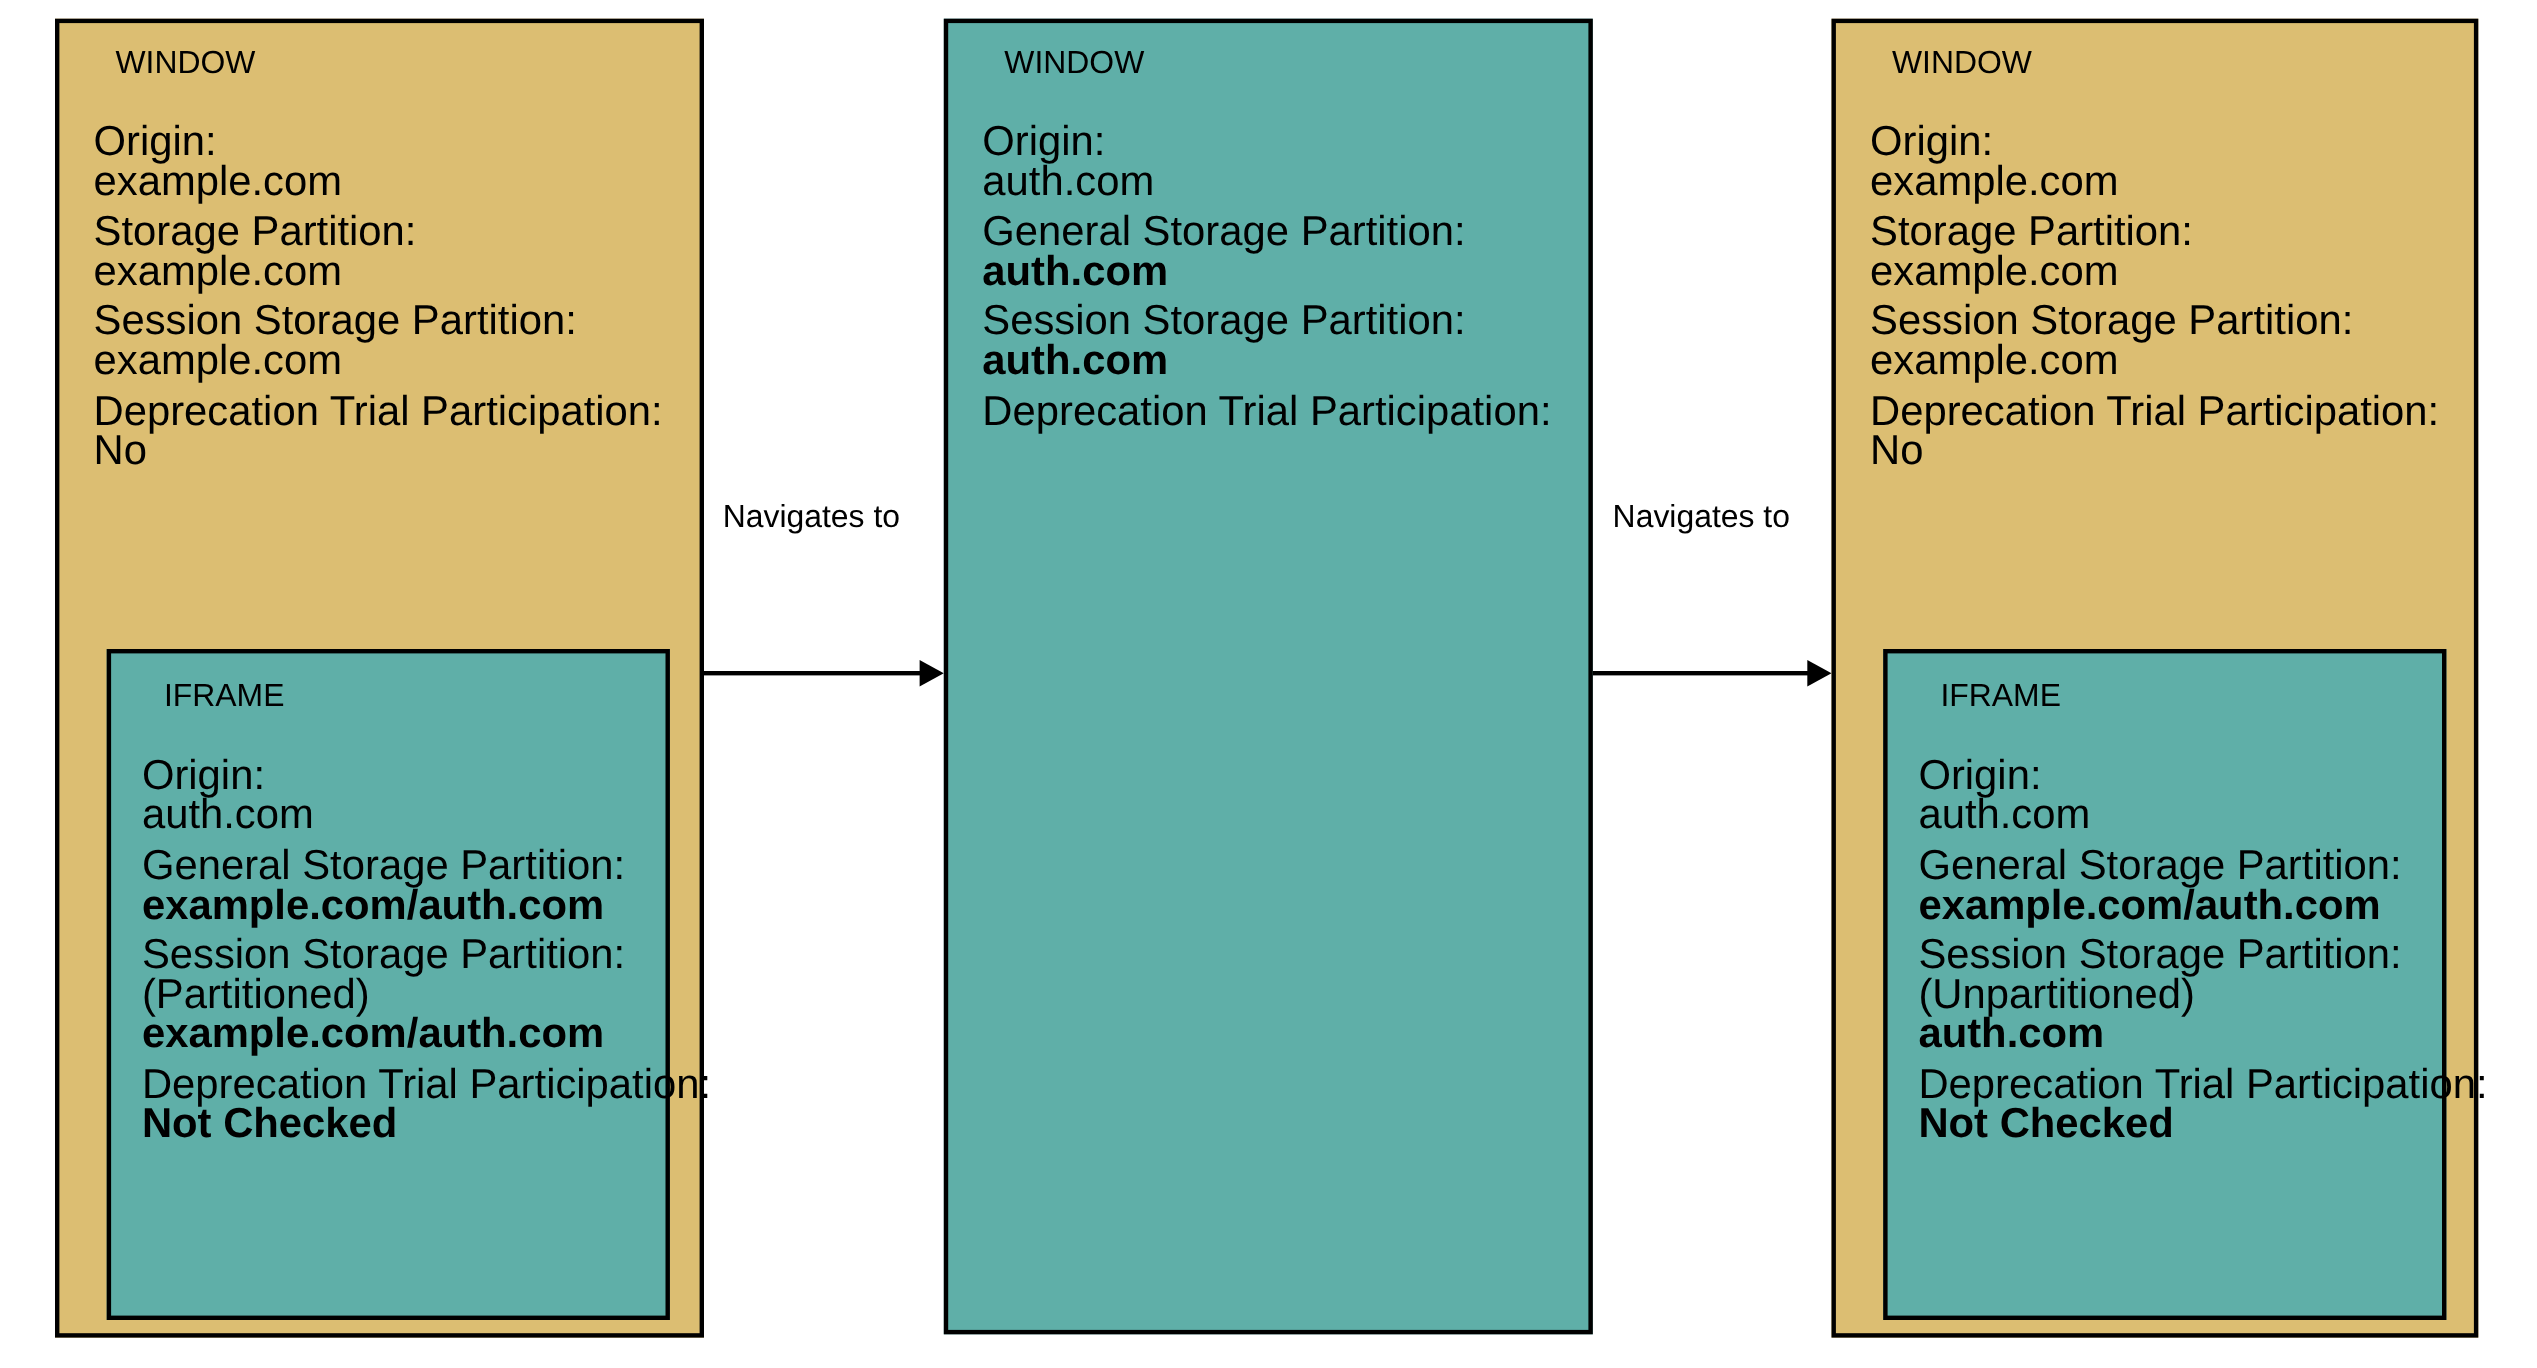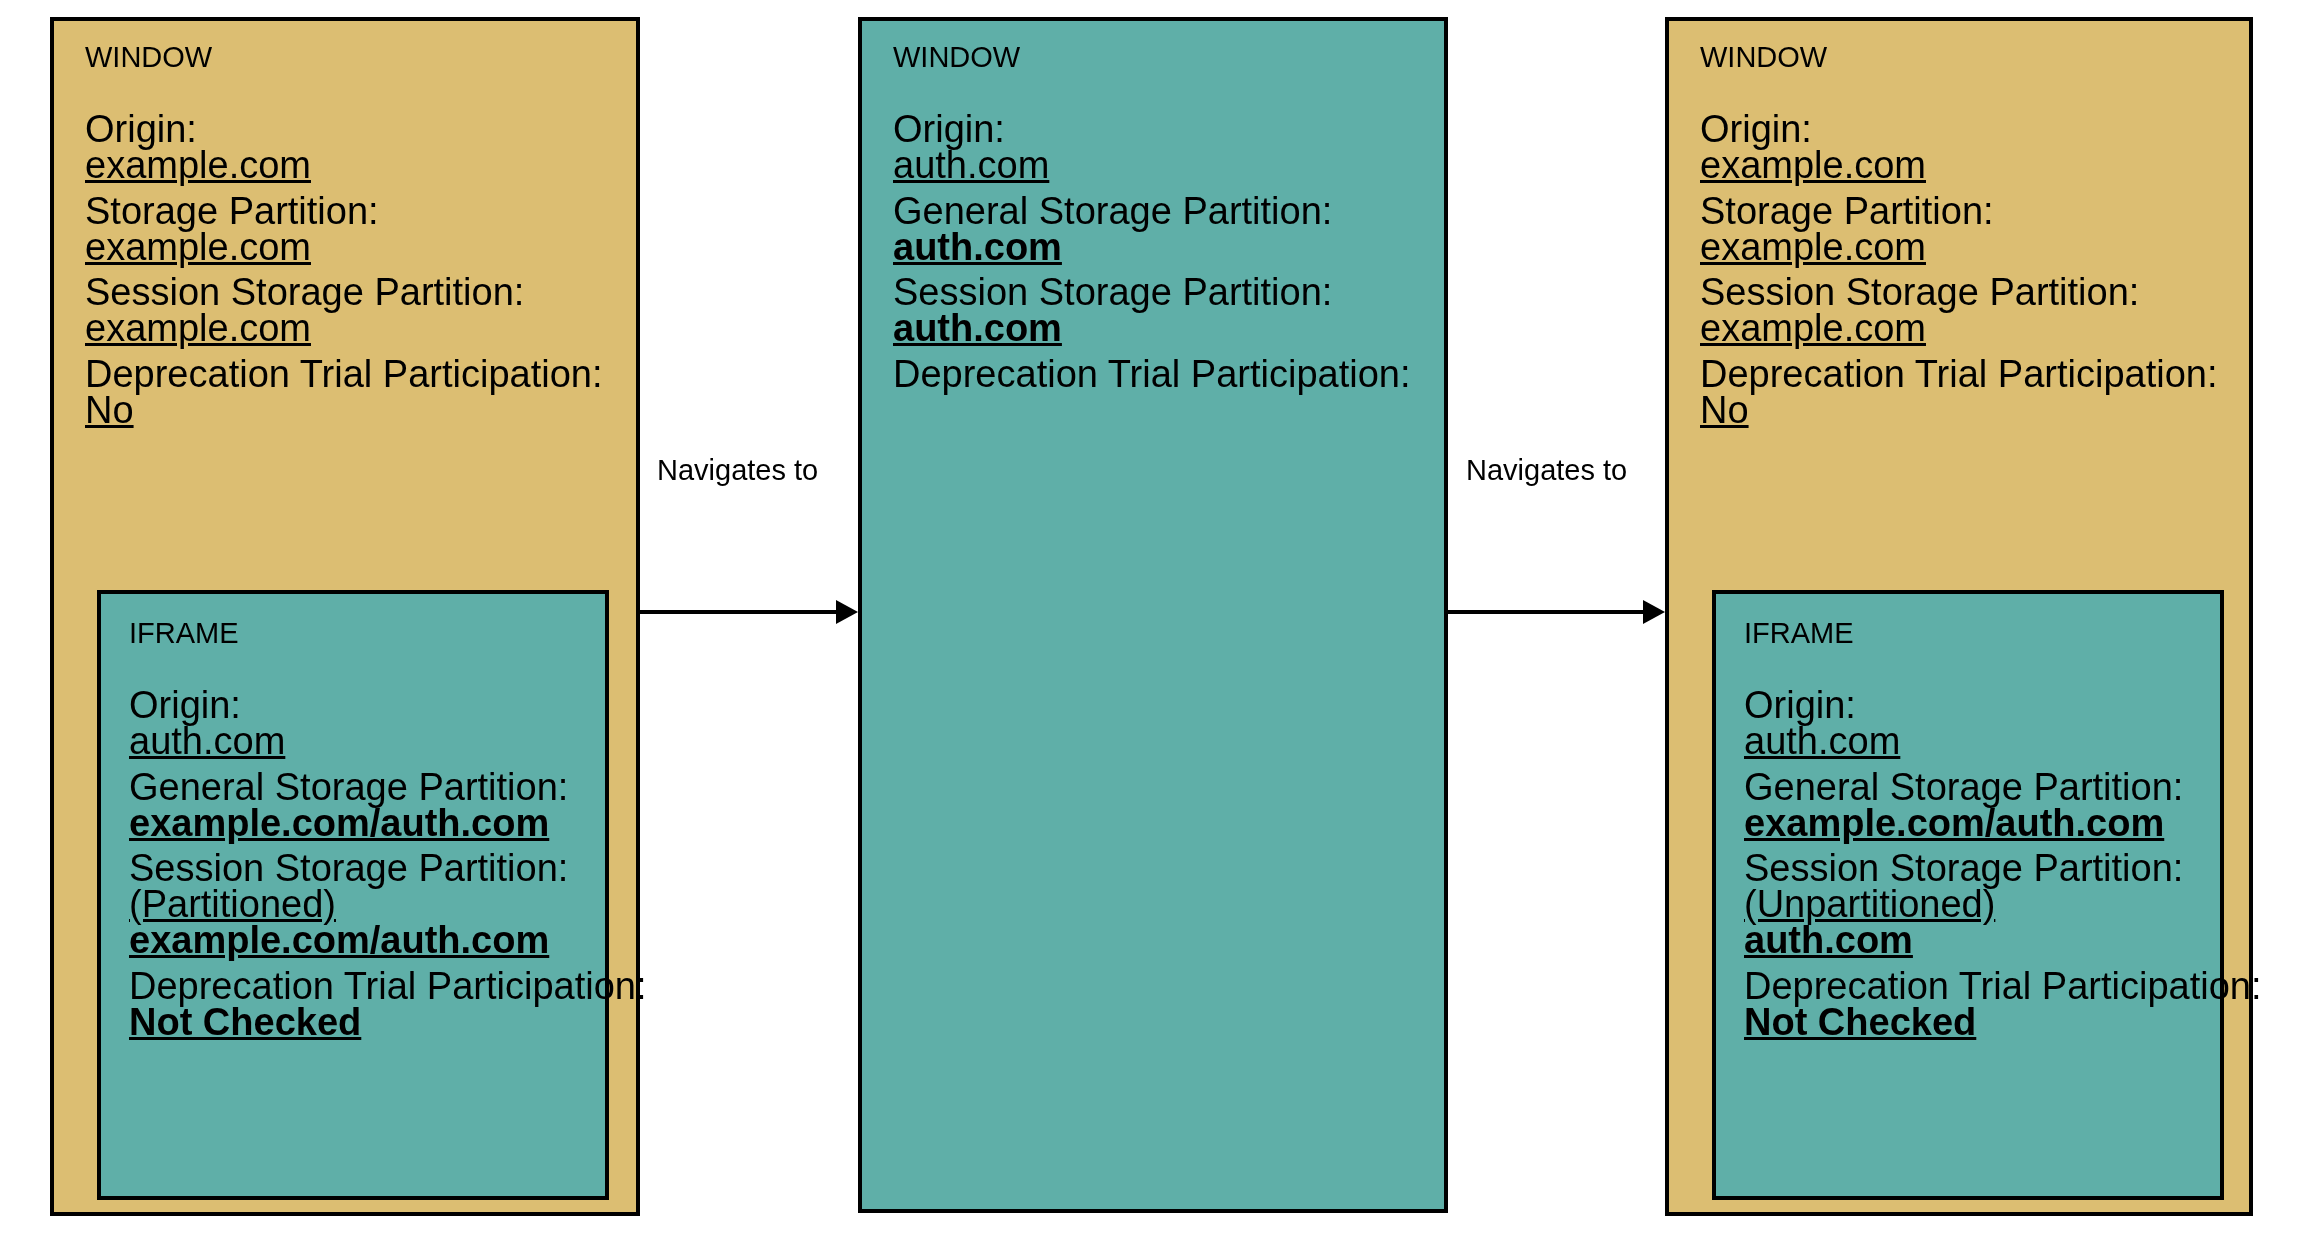--- a/index.html
+++ b/index.html
@@ -36,30 +36,31 @@
   }
   #iframe-box-1 { left: 43px; top: 569px; width: 512px; height: 610px; }
   #iframe-box-3 { left: 43px; top: 569px; width: 512px; height: 610px; }
 
   
   .section-title {
     position: absolute;
     font-size: 29px;
     line-height: 36px;
     white-space: nowrap;
+    margin-left: 20px;
   }
 
   
   .field {
     position: absolute;
     font-size: 38px;
     line-height: 36px;
     white-space: nowrap;
   }
-  .field .val { display: block; text-decoration: underline; }
+  .field .val { display: block; }
   .field .val.bold { font-weight: bold; }
 
   
   .arrow-wrap {
     position: absolute;
     height: 40px;
   }
   #arrow-1 { left: 640px;  top: 592px; width: 218px; }
   #arrow-2 { left: 1448px; top: 592px; width: 217px; }
   .arrow-line {

